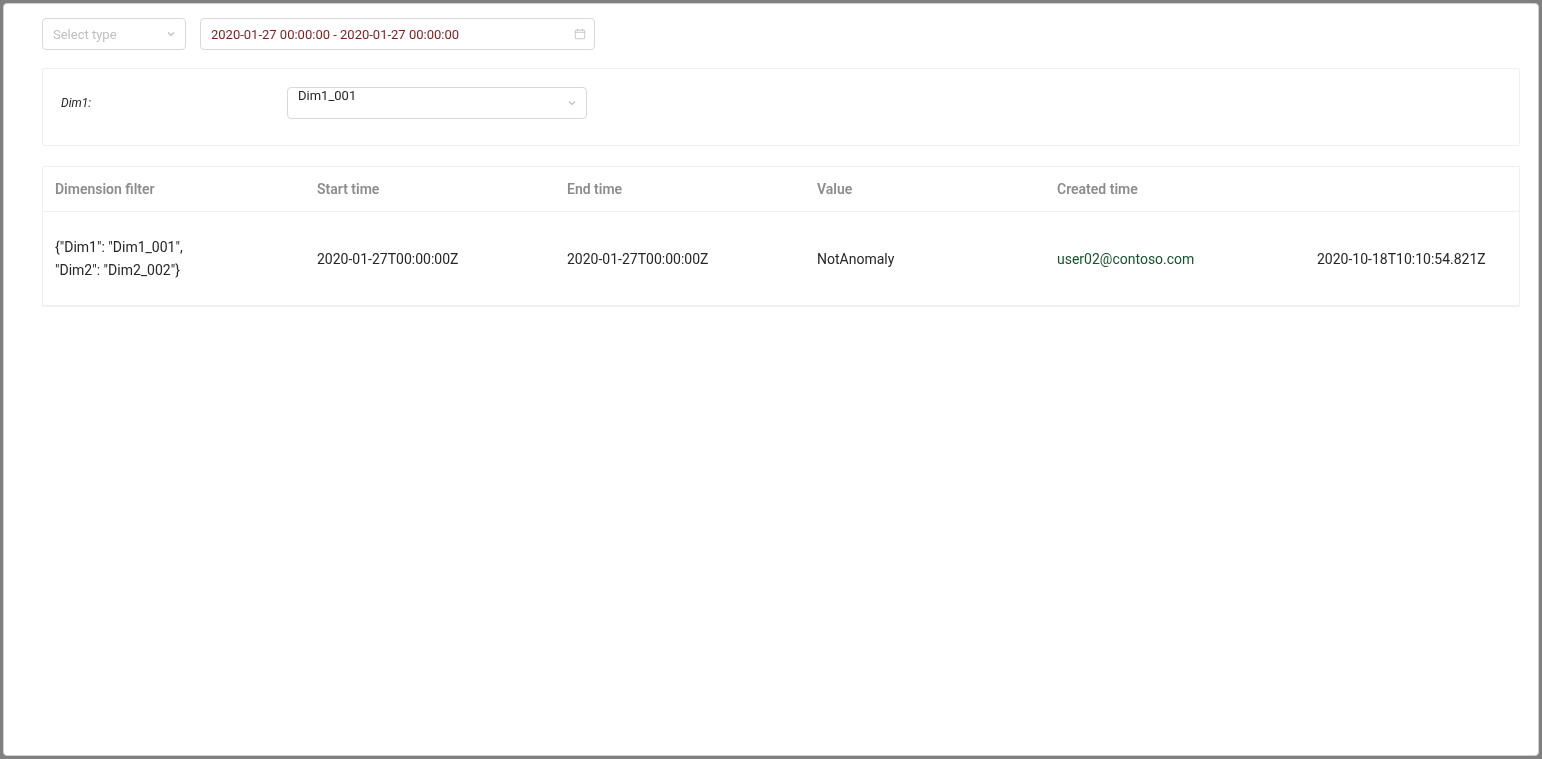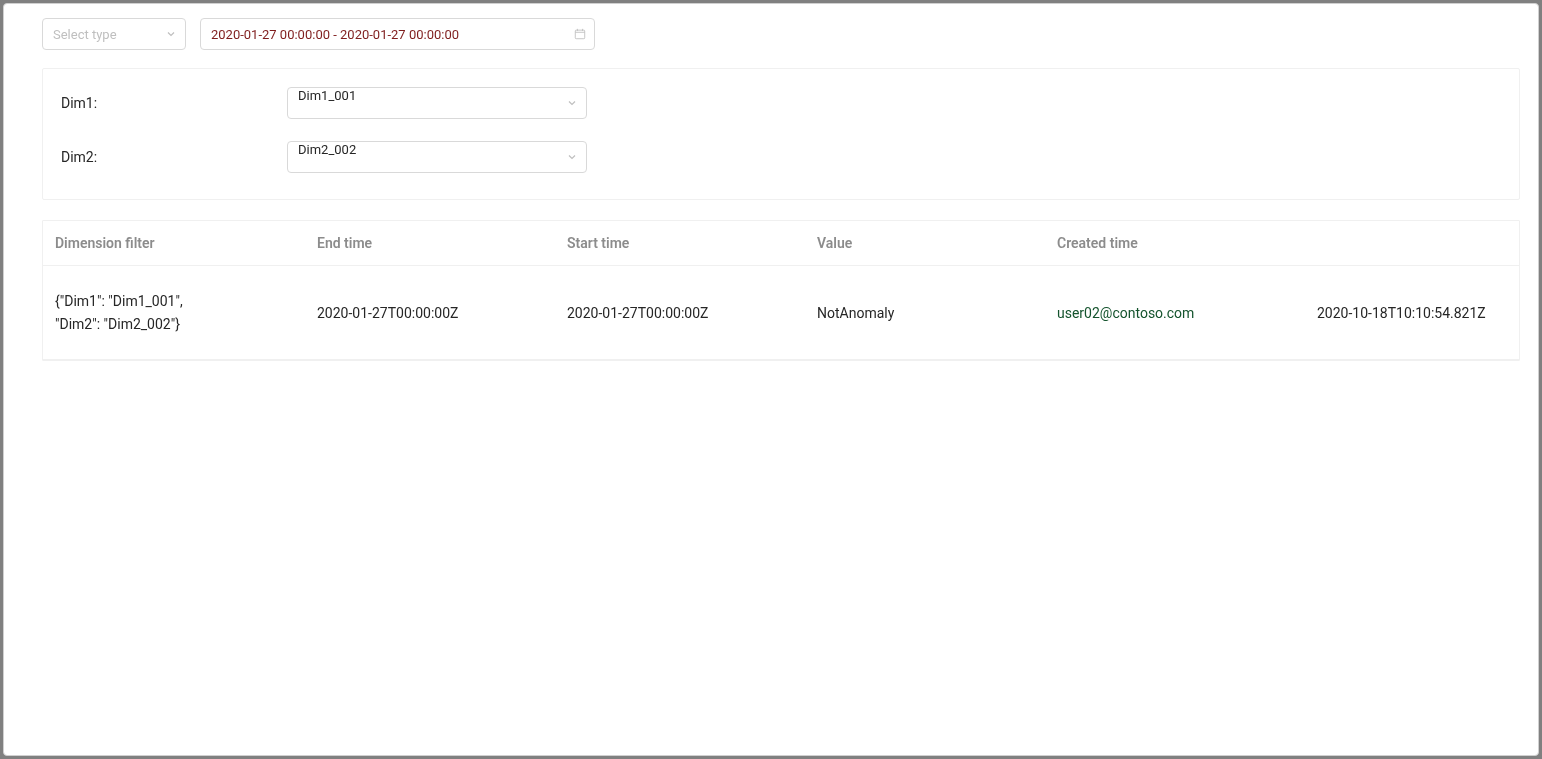--- a/index.html
+++ b/index.html
@@ -127,21 +127,22 @@
       display: flex;
       align-items: center;
       margin-bottom: 22px;
     }
     .filter-row:last-child {
       margin-bottom: 0;
     }
     .filter-label {
       width: 226px;
       color: #262626;
-      font-size: 14px;
+      font-size: 12px;
+      font-style: italic;
     }
     .dim-select {
       position: relative;
       width: 300px;
       height: 32px;
       border: 1px solid #d9d9d9;
       border-radius: 4px;
       display: flex;
       align-items: flex-start;
       padding: 0 28px 0 10px;
@@ -236,38 +237,27 @@
         <div class="filter-label">Dim1:</div>
         <div class="dim-select">
           <span class="value">Dim1_001</span>
           <span class="chev">
             <svg viewBox="0 0 12 12" fill="none" stroke="currentColor" stroke-width="1.2">
               <polyline points="3,4.5 6,7.5 9,4.5"></polyline>
             </svg>
           </span>
         </div>
       </div>
-      <div class="filter-row">
-        <div class="filter-label">Dim2:</div>
-        <div class="dim-select">
-          <span class="value">Dim2_002</span>
-          <span class="chev">
-            <svg viewBox="0 0 12 12" fill="none" stroke="currentColor" stroke-width="1.2">
-              <polyline points="3,4.5 6,7.5 9,4.5"></polyline>
-            </svg>
-          </span>
-        </div>
-      </div>
     </div>
 
     <div class="table-container">
       <div class="table-header">
         <div class="th col-dim">Dimension filter</div>
+        <div class="th col-start">Start time</div>
         <div class="th col-end">End time</div>
-        <div class="th col-start">Start time</div>
         <div class="th col-value">Value</div>
         <div class="th col-created">Created time</div>
       </div>
       <div class="table-row">
         <div class="td col-dim filter-json">{"Dim1": "Dim1_001",
 "Dim2": "Dim2_002"}</div>
         <div class="td col-start">2020-01-27T00:00:00Z</div>
         <div class="td col-end">2020-01-27T00:00:00Z</div>
         <div class="td col-value">NotAnomaly</div>
         <div class="td col-user muted">user02@contoso.com</div>

